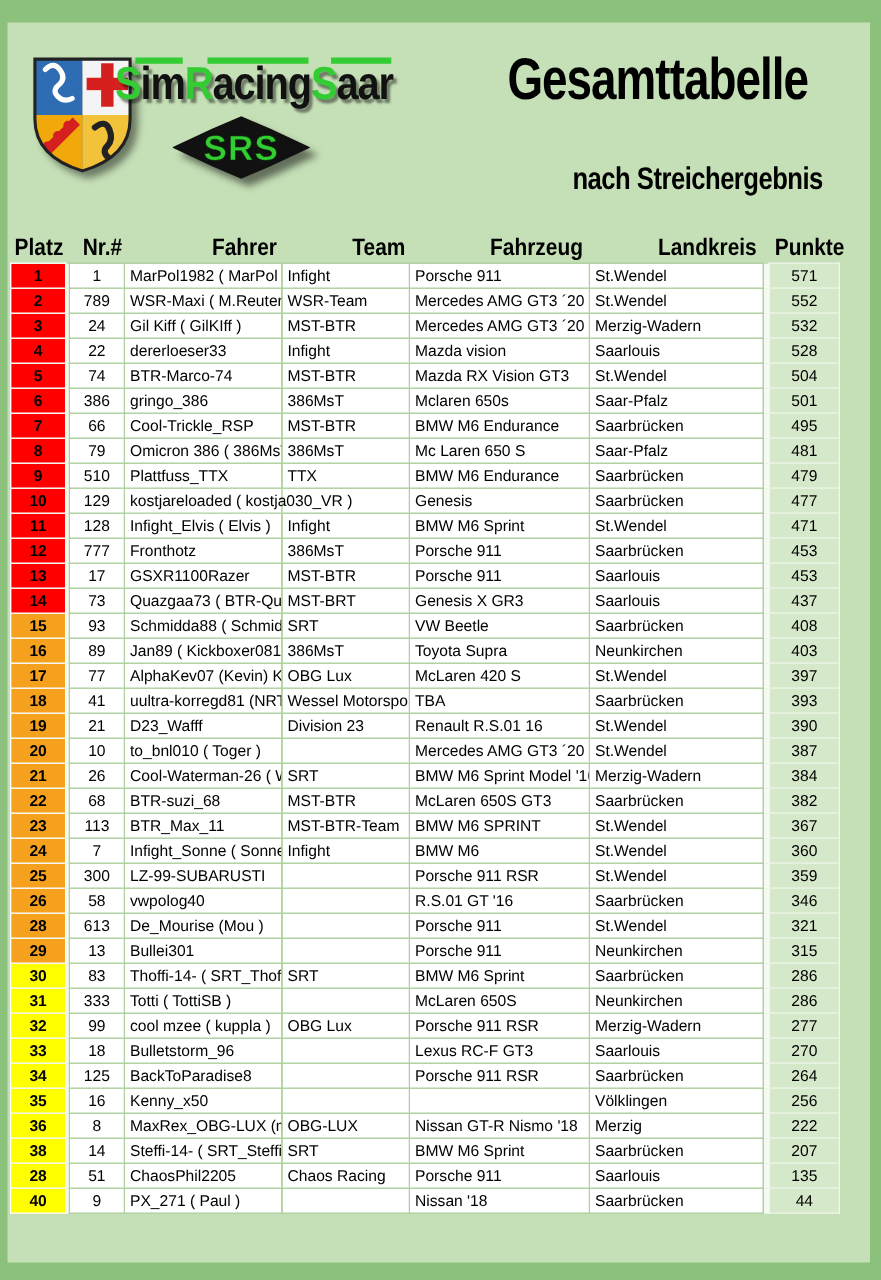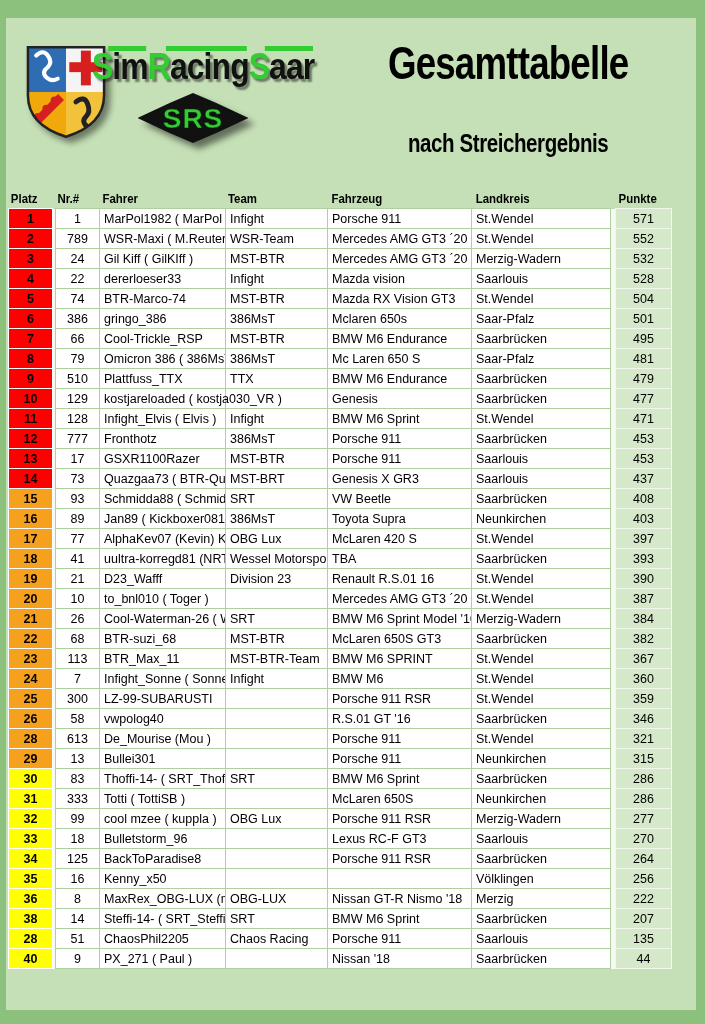--- a/index.html
+++ b/index.html
@@ -23,37 +23,37 @@
     font-weight:bold;font-size:37px;line-height:1;
     transform:scaleX(.86);transform-origin:left top;
     white-space:nowrap;letter-spacing:-1px;
     text-shadow:3px 3px 2px rgba(0,0,0,.45);
   }
   .brand .g{color:#33cc33;}
   .brand .k{color:#111;position:relative;}
   .brand .k::before{content:"";position:absolute;left:-5px;top:0px;right:2px;height:5px;background:#33cc33;}
   .srs-badge{position:absolute;left:132px;top:70px;width:110px;height:60px;
     filter:drop-shadow(6px 6px 3px rgba(0,0,0,.5));}
-  .title-block{position:absolute;left:330px;top:20px;width:344px;text-align:center;color:#000;}
+  .title-block{position:absolute;left:330px;top:20px;width:344px;text-align:right;color:#000;}
   .title{font-size:47px;font-weight:bold;line-height:1.05;display:inline-block;
     transform:scaleX(.78);transform-origin:center;letter-spacing:-1px;white-space:nowrap;}
   .subtitle{margin-top:42px;font-size:25px;font-weight:bold;display:inline-block;
     transform:scaleX(.82);transform-origin:center;letter-spacing:-.5px;white-space:nowrap;}
   
   table.standings{
     border-collapse:collapse;table-layout:fixed;
     margin-left:2px;width:663px;
     font-size:12.5px;color:#000;
   }
   col.c-platz{width:44px;} col.c-gap1{width:3px;} col.c-nr{width:44px;}
   col.c-fahrer{width:126px;} col.c-team{width:102px;} col.c-fahrzeug{width:144px;}
   col.c-landkreis{width:139px;} col.c-gap2{width:5px;} col.c-punkte{width:56px;}
   th{
-    height:20px;padding:0;font-size:13px;font-weight:bold;
-    text-align:left;vertical-align:middle;background:transparent;border:none;
+    height:20px;padding:0;font-size:19px;font-weight:bold;
+    text-align:right;vertical-align:middle;background:transparent;border:none;
   }
   th span{display:inline-block;transform:scaleX(.88);white-space:nowrap;}
   td{
     height:19px;padding:0 4px;vertical-align:middle;
     background:#ffffff;border:1px solid #aecfa0;
     white-space:nowrap;overflow:hidden;
   }
   td.gap{background:#f6faf3;border:none;padding:0;}
   td.rank{font-weight:bold;text-align:center;border-color:#ffffff;font-size:12.5px;}
   td.rank-red{background:#ff0000;}

